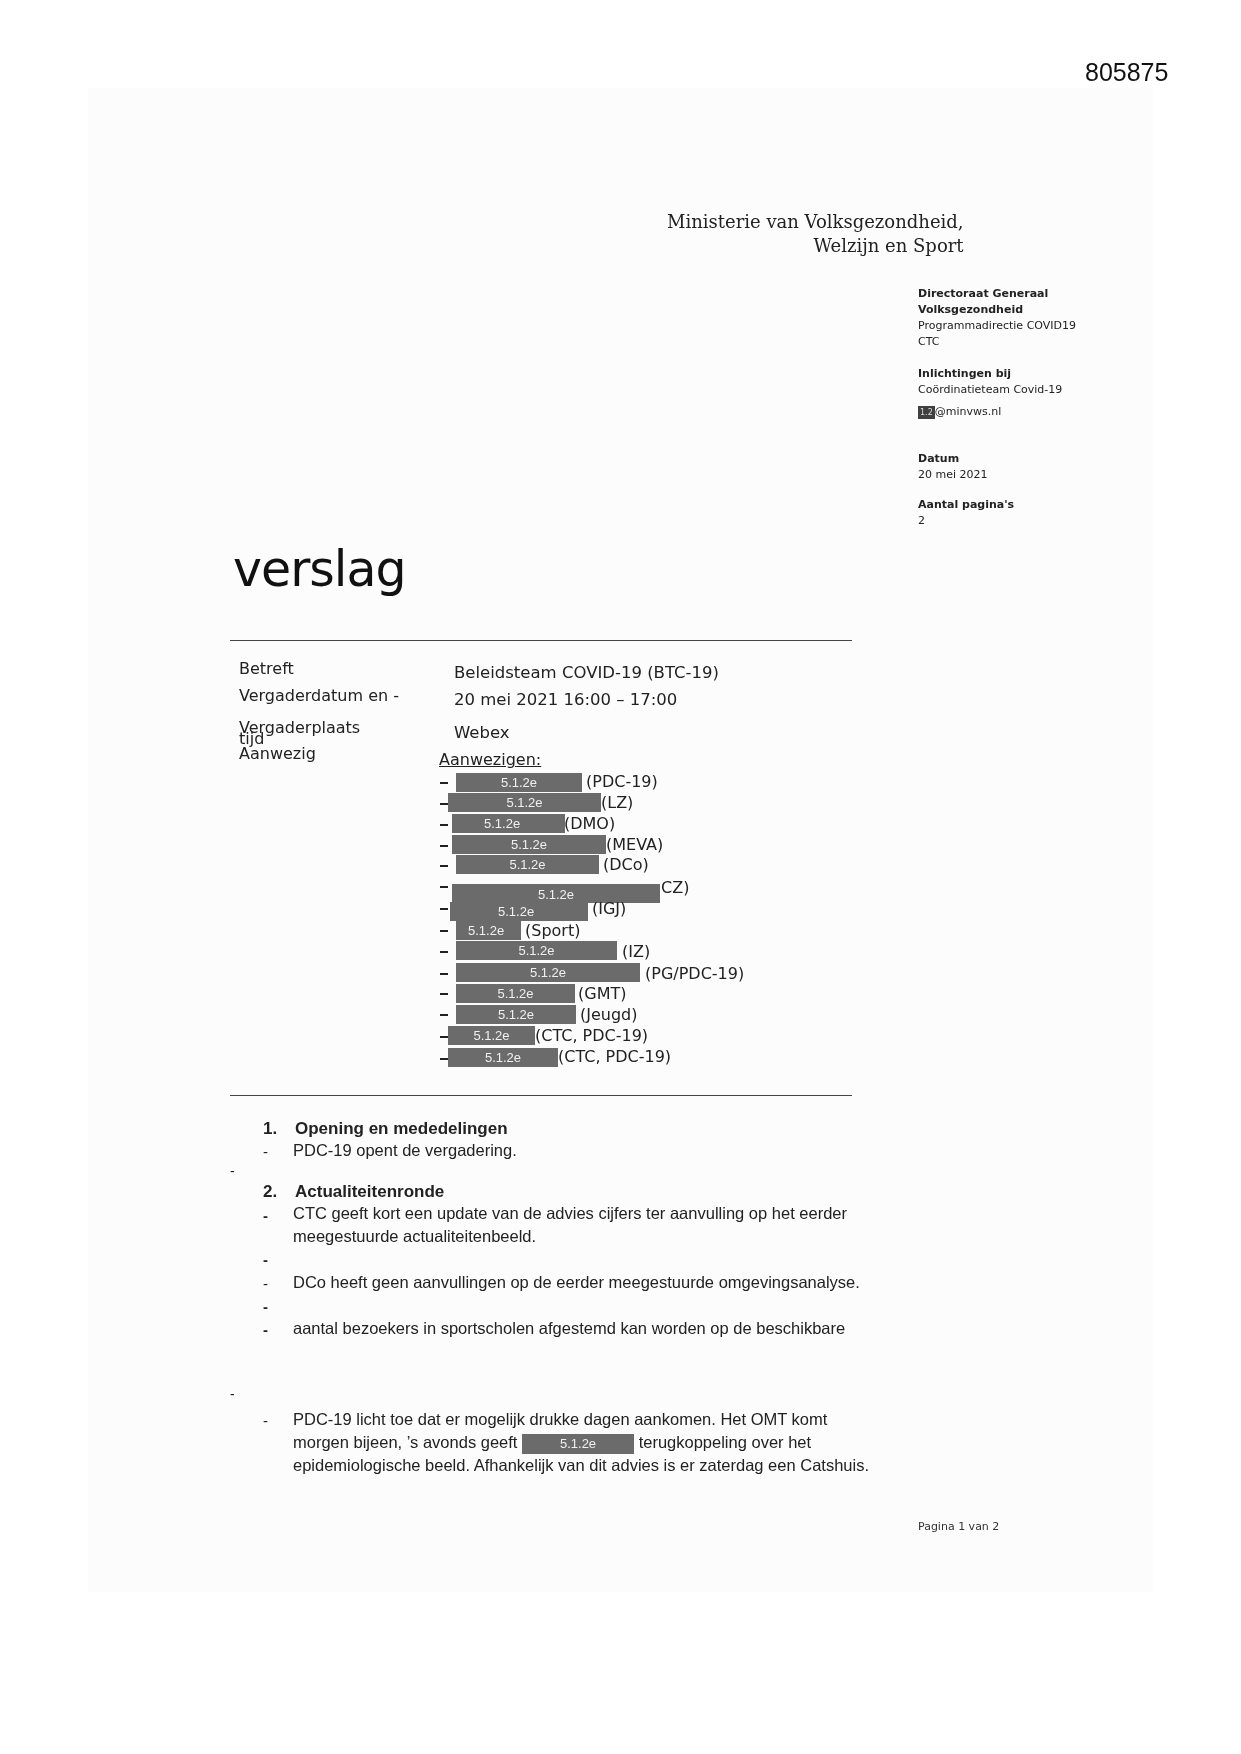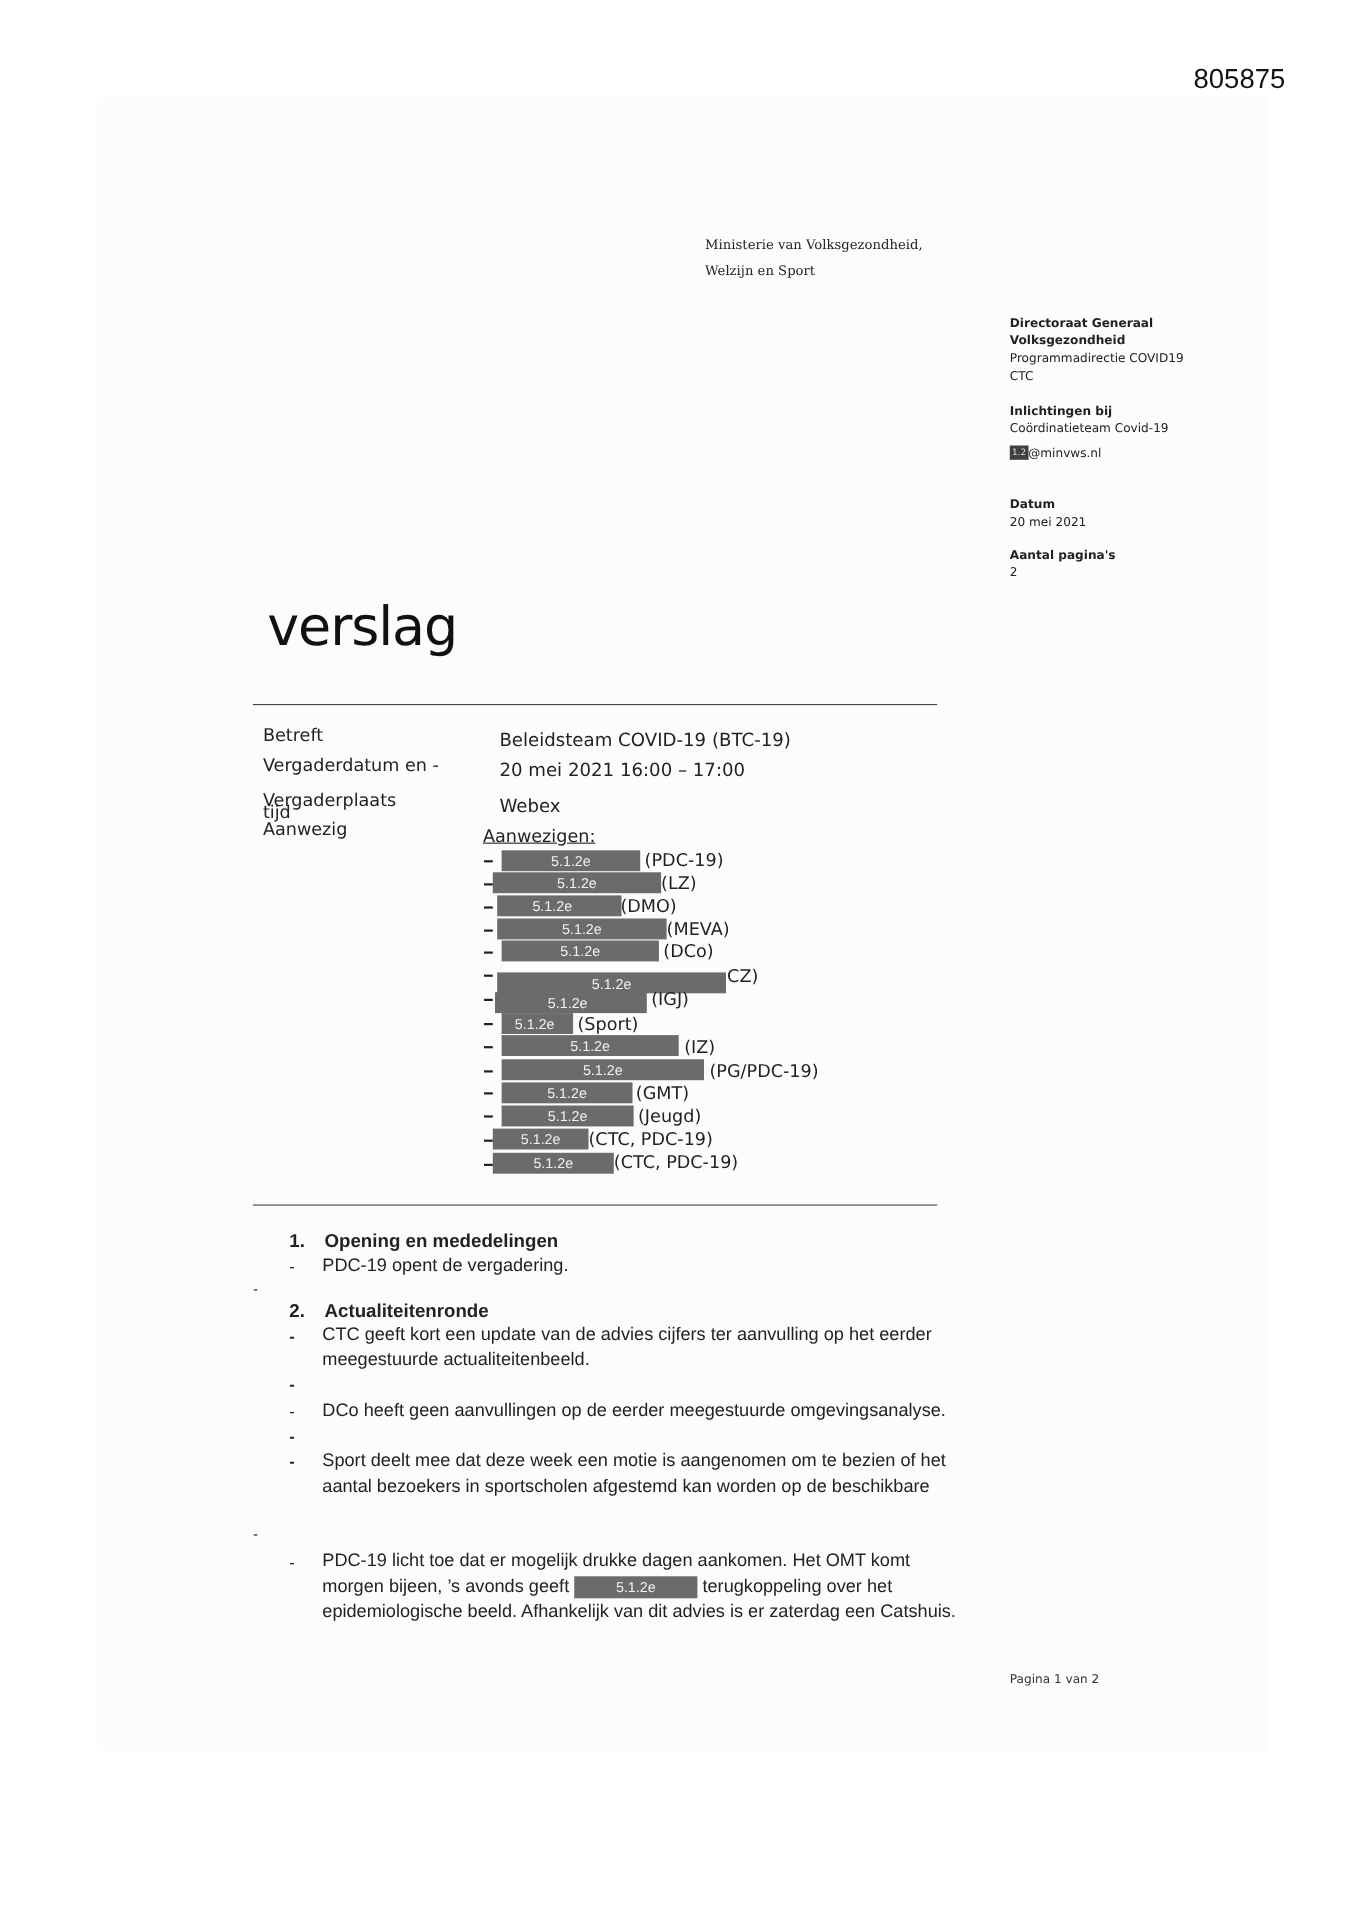--- a/index.html
+++ b/index.html
@@ -6,25 +6,25 @@
   body {
     width: 1241px; height: 1754px; background: #ffffff; position: relative;
     overflow: hidden; font-family: "DejaVu Sans", sans-serif; color: #111;
   }
   .scan {
     position: absolute; left: 88px; top: 88px; width: 1065px; height: 1504px;
     background: #fcfcfc;
   }
   .abs { position: absolute; white-space: nowrap; }
   .docnum { left: 1085px; top: 58px; font-family: "Liberation Sans", sans-serif; font-size: 25px; color: #111; }
-  .ministry { left: 641px; top: 210px; font-family: "DejaVu Serif", serif; font-size: 12px; line-height: 24px; color: #222; }
+  .ministry { left: 667px; top: 210px; font-family: "DejaVu Serif", serif; font-size: 18px; line-height: 24px; color: #222; text-align: right; }
   .meta { left: 918px; font-family: "DejaVu Sans", sans-serif; font-size: 11px; line-height: 16px; color: #222; }
   .meta b { font-weight: bold; }
   .email-redact { display: inline-block; background: #404040; color: #ddd; font-size: 8px; padding: 0 2px; height: 13px; line-height: 13px; vertical-align: middle; }
-  .title { left: 243px; top: 541px; font-family: "DejaVu Sans", sans-serif; font-size: 49px; letter-spacing: -1px; color: #111; }
+  .title { left: 233px; top: 541px; font-family: "DejaVu Sans", sans-serif; font-size: 49px; letter-spacing: -1px; color: #111; }
   .rule { position: absolute; left: 230px; width: 622px; height: 1px; background: #444; }
   .lbl { left: 239px; font-size: 16px; color: #222; line-height: 16px; }
   .val { left: 439px; font-size: 16.5px; color: #222; margin-left: 15px; }
   .att-head { left: 439px; top: 750px; font-size: 16px; text-decoration: underline; color: #222; }
   .att-dash { position: absolute; left: 440px; width: 8px; height: 2px; background: #222; }
   .redact {
     position: absolute; background: #6b6b6b; color: #f0f0f0; height: 19px; line-height: 19px;
     font-family: "Liberation Sans", sans-serif; font-size: 13px; text-align: center;
   }
   .att-role { position: absolute; font-size: 16px; color: #222; line-height: 19px; font-family: "DejaVu Sans", sans-serif; }
@@ -186,21 +186,20 @@
 
   <span class="li-dash" style="top:1248px;font-weight:bold;">-</span>
 
   <span class="li-dash" style="top:1272px;">-</span>
   <div class="li-text" style="top:1271px;">DCo heeft geen aanvullingen op de eerder meegestuurde omgevingsanalyse.</div>
 
   <span class="li-dash" style="top:1295px;font-weight:bold;">-</span>
 
   <span class="li-dash" style="top:1318px;font-weight:bold;">-</span>
   <div class="li-text" style="top:1317px;">
-    <div>Sport deelt mee dat deze week een motie is aangenomen om te bezien of het</div>
     <div>aantal bezoekers in sportscholen afgestemd kan worden op de beschikbare</div>
   </div>
 
   <span class="stray" style="left:230px;top:1383px;">-</span>
 
   <span class="li-dash" style="top:1409px;">-</span>
   <div class="li-text" style="top:1408px;">
     <div>PDC-19 licht toe dat er mogelijk drukke dagen aankomen. Het OMT komt</div>
     <div>
       <span>morgen bijeen, ’s avonds geeft</span>

